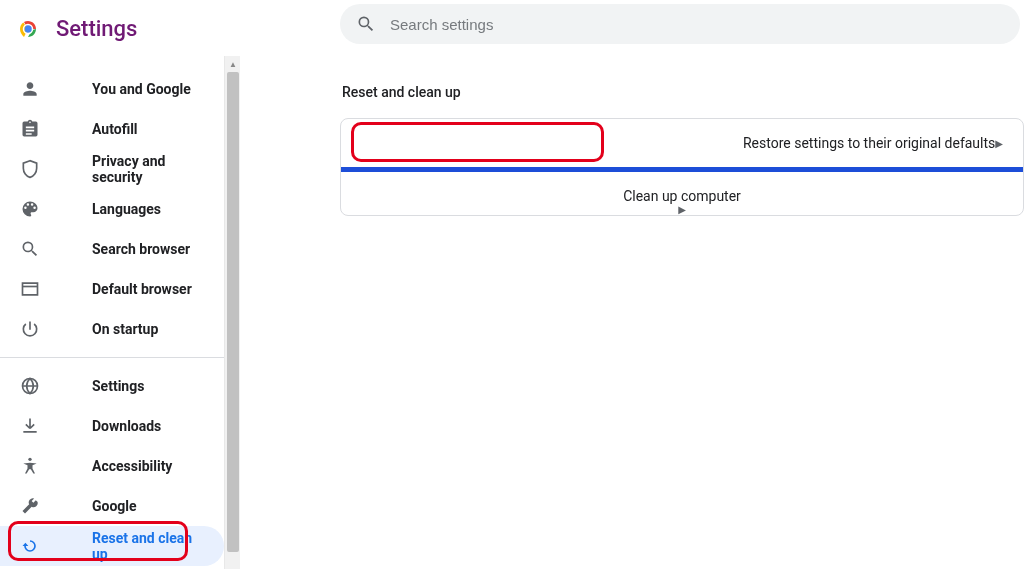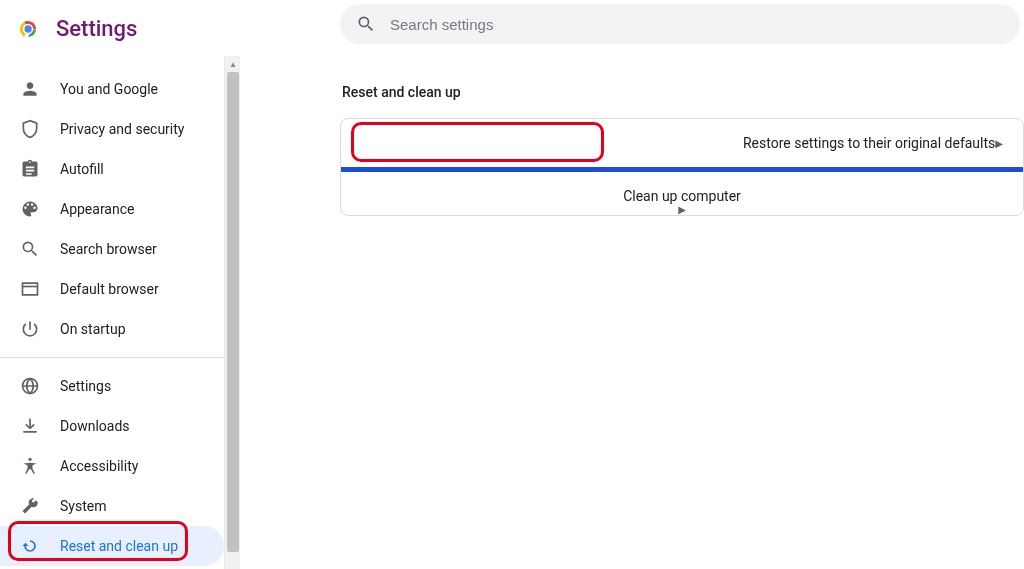--- a/index.html
+++ b/index.html
@@ -39,24 +39,25 @@
     .sidebar-list {
       padding-top: 8px;
     }
     .sidebar-item {
       display: flex;
       align-items: center;
       height: 40px;
       padding: 0 20px;
       cursor: pointer;
       font-size: 14px;
-      font-weight: 400;
+      font-weight: 700;
       color: #202124;
       border-radius: 0 20px 20px 0;
       margin-right: 16px;
+      gap: 32px;
     }
     .sidebar-item .icon-slot {
       width: 20px; height: 20px;
       margin-right: 20px;
       display: flex;
       align-items: center;
       justify-content: center;
       color: #5f6368;
       fill: #5f6368;
     }
@@ -192,40 +193,40 @@
         <span class="icon-slot">
           <svg viewBox="0 0 24 24" width="20" height="20">
               <path d="M12 12c2.2 0 4-1.8 4-4s-1.8-4-4-4-4 1.8-4 4 1.8 4 4 4zm0 2c-2.7 0-8 1.3-8 4v2h16v-2c0-2.7-5.3-4-8-4z"></path>
             </svg>
         </span>
         <span>You and Google</span>
       </div>
       <div class="sidebar-item">
         <span class="icon-slot">
           <svg viewBox="0 0 24 24" width="20" height="20">
+              <path d="M19 3h-4.2A3 3 0 0012 1a3 3 0 00-2.8 2H5a2 2 0 00-2 2v14a2 2 0 002 2h14a2 2 0 002-2V5a2 2 0 00-2-2zm-7 0a1 1 0 110 2 1 1 0 010-2zM7 9h10v2H7zm0 4h10v2H7zm0 4h7v2H7z"></path>
+            </svg>
+        </span>
+        <span>Autofill</span>
+      </div>
+      <div class="sidebar-item">
+        <span class="icon-slot">
+          <svg viewBox="0 0 24 24" width="20" height="20">
               <path d="M12 2L4 5v6c0 5 3.4 9.7 8 11 4.6-1.3 8-6 8-11V5l-8-3z" fill="none" stroke="currentColor" stroke-width="2"></path>
             </svg>
         </span>
         <span>Privacy and security</span>
       </div>
       <div class="sidebar-item">
         <span class="icon-slot">
           <svg viewBox="0 0 24 24" width="20" height="20">
-              <path d="M19 3h-4.2A3 3 0 0012 1a3 3 0 00-2.8 2H5a2 2 0 00-2 2v14a2 2 0 002 2h14a2 2 0 002-2V5a2 2 0 00-2-2zm-7 0a1 1 0 110 2 1 1 0 010-2zM7 9h10v2H7zm0 4h10v2H7zm0 4h7v2H7z"></path>
-            </svg>
-        </span>
-        <span>Autofill</span>
-      </div>
-      <div class="sidebar-item">
-        <span class="icon-slot">
-          <svg viewBox="0 0 24 24" width="20" height="20">
               <path d="M12 3a9 9 0 00-9 9 9 9 0 009 9c.8 0 1.5-.7 1.5-1.5 0-.4-.1-.7-.4-1-.2-.3-.4-.6-.4-1 0-.8.7-1.5 1.5-1.5H16a5 5 0 005-5c0-4.4-4-8-9-8zm-5.5 9a1.5 1.5 0 110-3 1.5 1.5 0 010 3zm3-4a1.5 1.5 0 110-3 1.5 1.5 0 010 3zm5 0a1.5 1.5 0 110-3 1.5 1.5 0 010 3zm3 4a1.5 1.5 0 110-3 1.5 1.5 0 010 3z"></path>
             </svg>
         </span>
-        <span>Appearance</span>
+        <span>Languages</span>
       </div>
       <div class="sidebar-item">
         <span class="icon-slot">
           <svg viewBox="0 0 24 24" width="20" height="20">
               <path d="M15.5 14h-.8l-.3-.3A6.5 6.5 0 0016 9.5 6.5 6.5 0 109.5 16c1.6 0 3.1-.6 4.2-1.6l.3.3v.8l5 5L20.5 19l-5-5zm-6 0A4.5 4.5 0 1114 9.5 4.5 4.5 0 019.5 14z"></path>
             </svg>
         </span>
         <span>Search browser</span>
       </div>
       <div class="sidebar-item">
@@ -274,21 +275,21 @@
             </svg>
         </span>
         <span>Accessibility</span>
       </div>
       <div class="sidebar-item">
         <span class="icon-slot">
           <svg viewBox="0 0 24 24" width="20" height="20">
               <path d="M21 7a5 5 0 01-7 6l-8 8-3-3 8-8a5 5 0 016-7l-3 3 2 2 3-3c.6.6 1 1.3 2 2z"></path>
             </svg>
         </span>
-        <span>System</span>
+        <span>Google</span>
       </div>
       <div class="sidebar-item active">
         <span class="icon-slot">
           <svg viewBox="0 0 24 24" width="20" height="20">
               <path d="M12 5a7 7 0 11-7 7H3l3.5-4L10 12H7a5 5 0 105-5V5z"></path>
             </svg>
         </span>
         <span>Reset and clean up</span>
       </div>
     </div>

